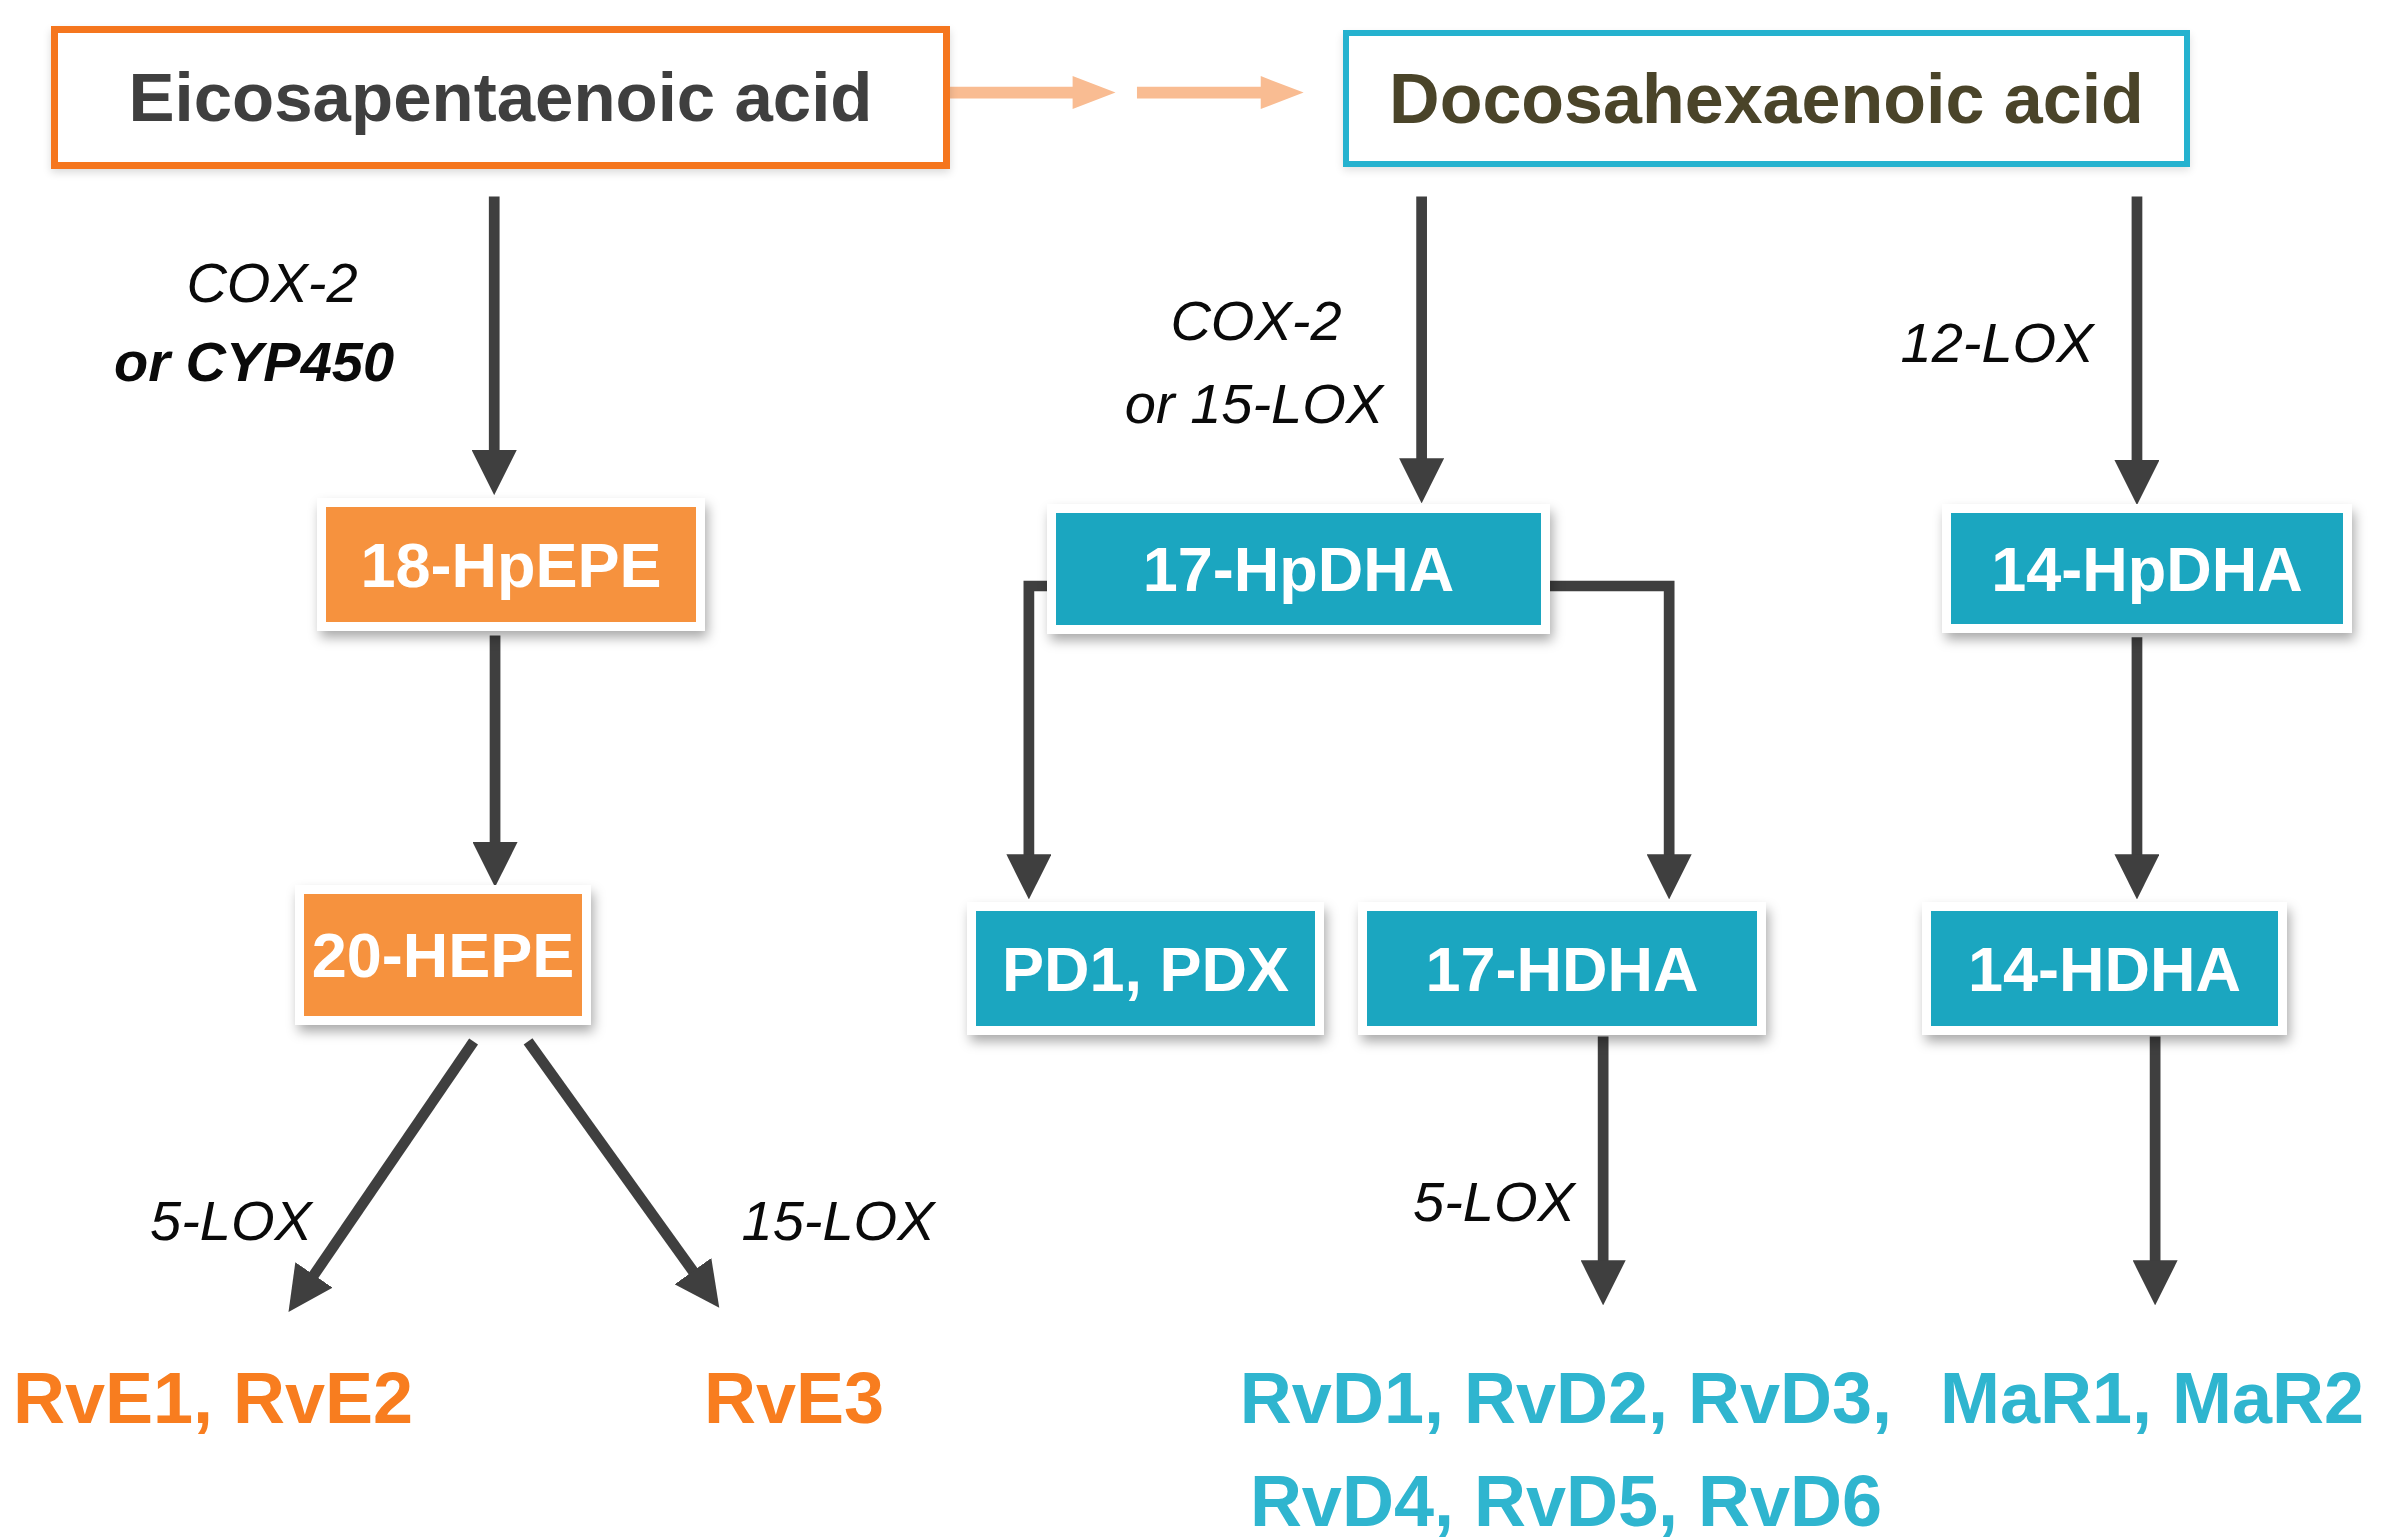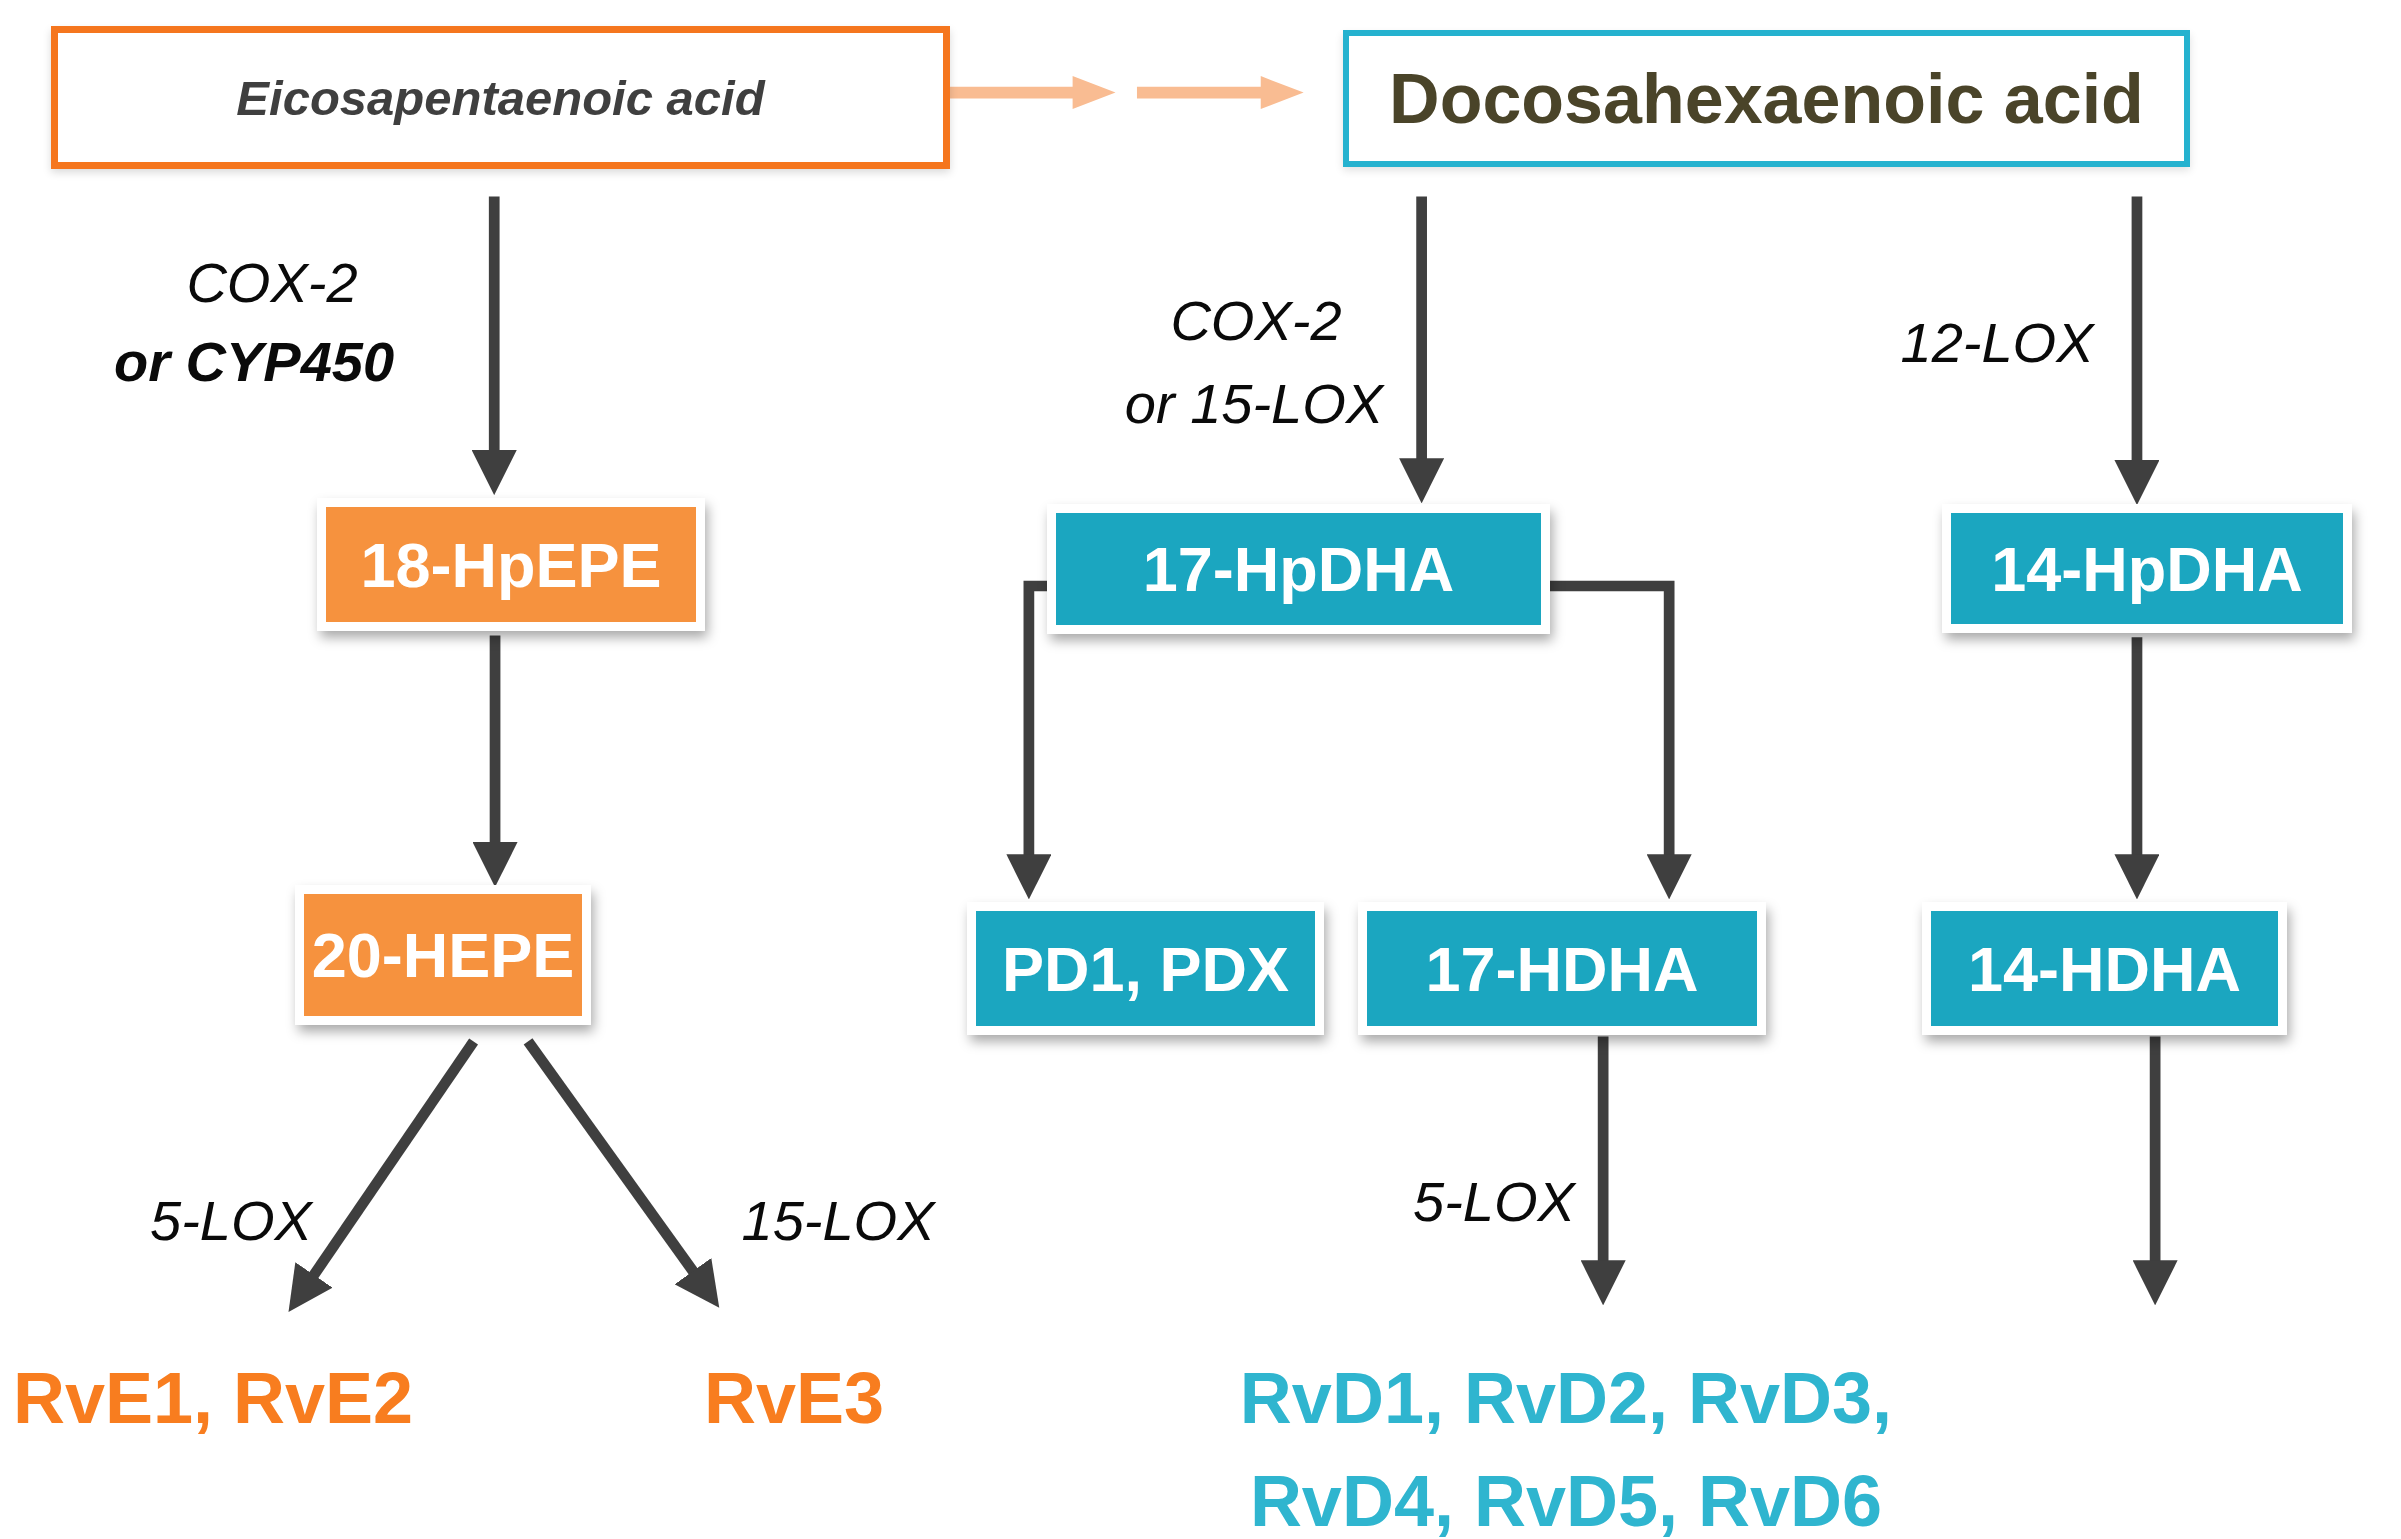--- a/index.html
+++ b/index.html
@@ -36,23 +36,22 @@
     align-items: center;
     justify-content: center;
     font-weight: bold;
     z-index: 2;
     white-space: nowrap;
   }
   #box-epa {
     left: 51px; top: 26.4px; width: 885px; height: 129px;
     border: 7.4px solid var(--orange_border, #f5761e);
     color: var(--epa_title_text, #3f3f3f);
-    font-size: 49px;
+    font-size: 69px;
     box-shadow: 0 4.1px 8.3px rgba(0,0,0,0.15);
-    font-style: italic;
   }
   #box-dha {
     left: 1343px; top: 30px; width: 835px; height: 125px;
     border: 6.6px solid var(--teal_border, #25b2cf);
     color: var(--dha_title_text, #4a4429);
     font-size: 70px;
     box-shadow: 0 4.1px 8.3px rgba(0,0,0,0.12);
   }
 
   .node {
@@ -181,15 +180,16 @@
   <div class="enzyme" id="lbl-dha-15lox">or 15-LOX</div>
   <div class="enzyme" id="lbl-12lox">12-LOX</div>
   <div class="enzyme" id="lbl-5lox-epa">5-LOX</div>
   <div class="enzyme" id="lbl-15lox-epa">15-LOX</div>
   <div class="enzyme" id="lbl-5lox-dha">5-LOX</div>
 
   <div class="product orange" id="prod-rve12">RvE1, RvE2</div>
   <div class="product orange" id="prod-rve3">RvE3</div>
   <div class="product teal" id="prod-rvd-l1">RvD1, RvD2, RvD3,</div>
   <div class="product teal" id="prod-rvd-l2">RvD4, RvD5, RvD6</div>
+  <div class="product teal" id="prod-mar">MaR1, MaR2</div>
 
 </div>
 
 
 </body></html>

